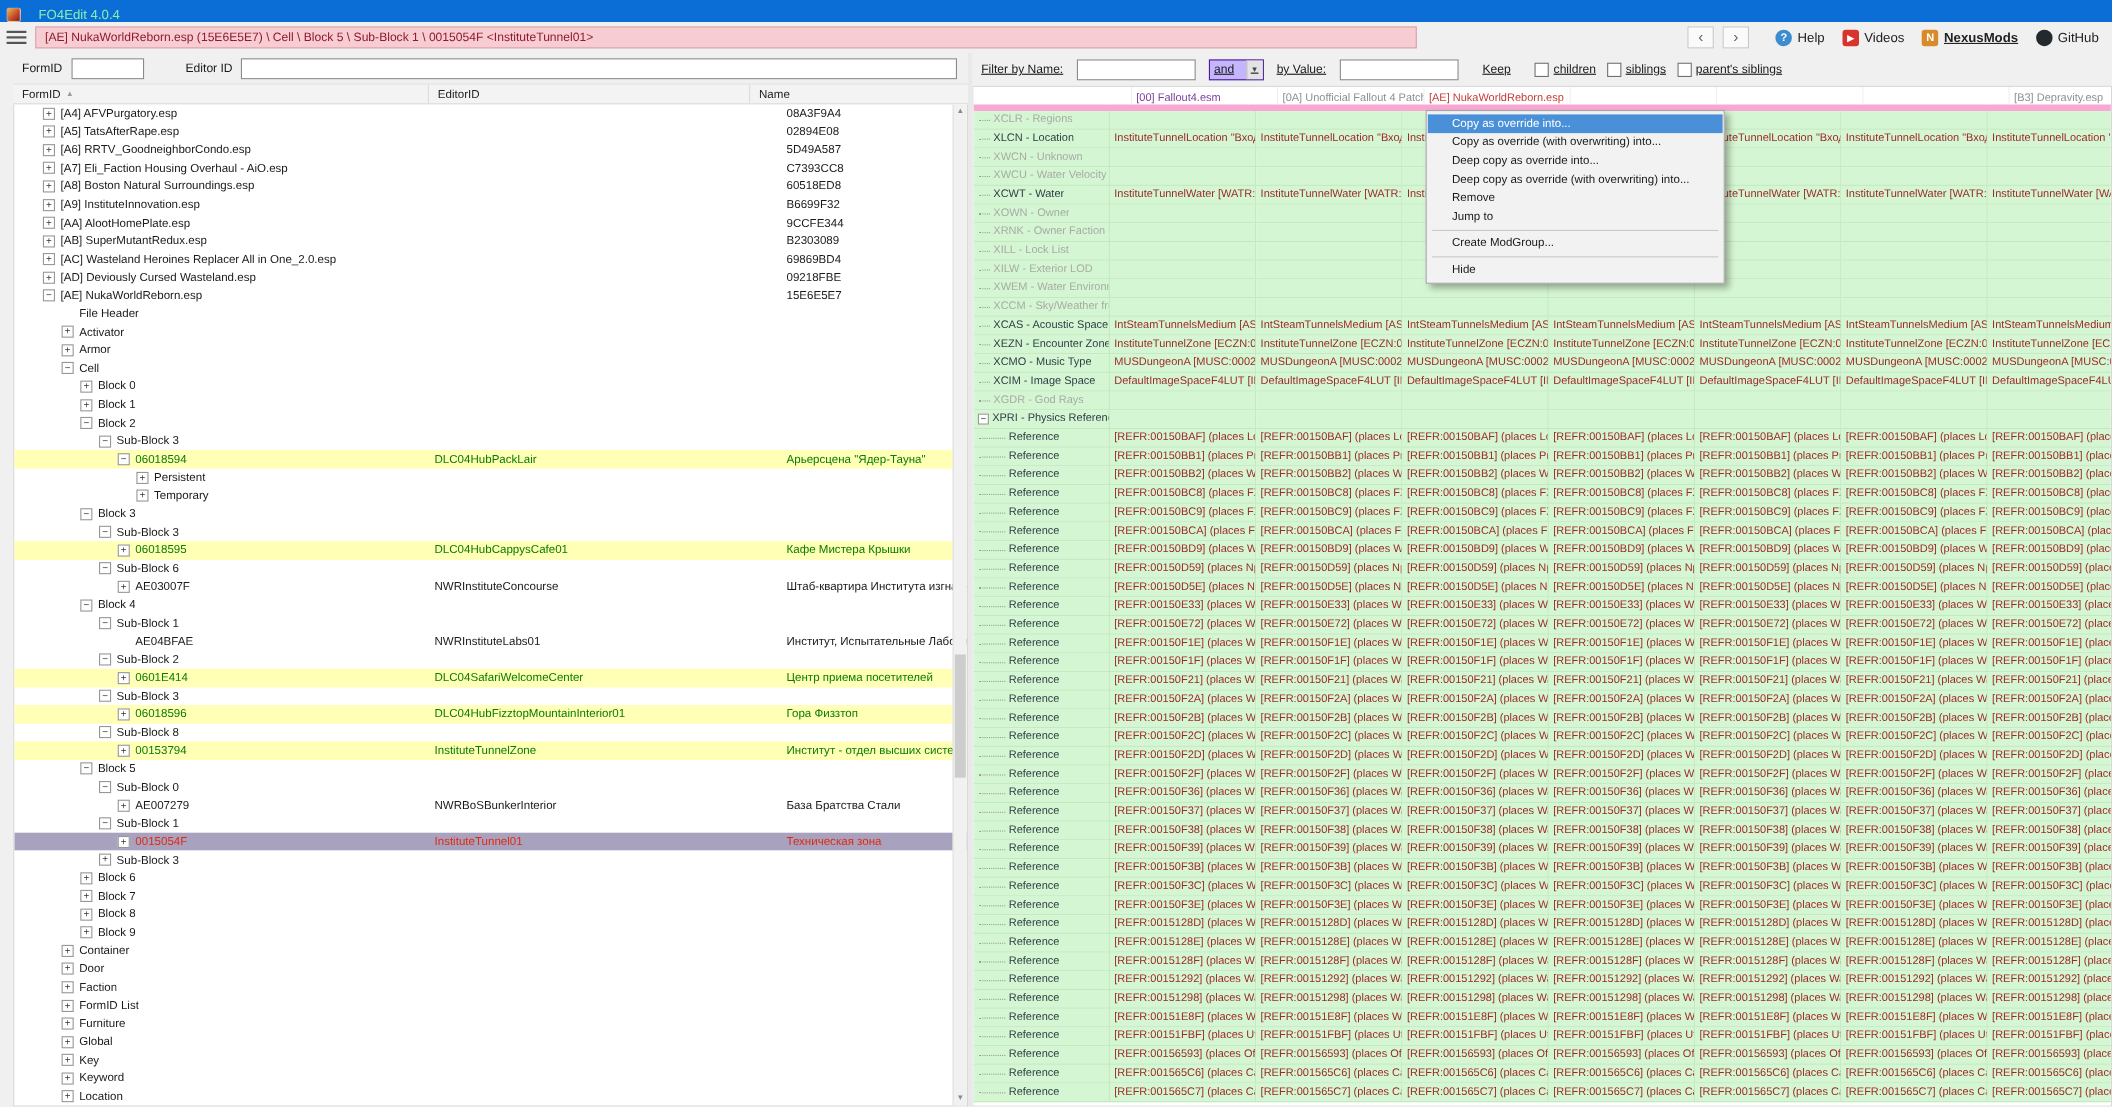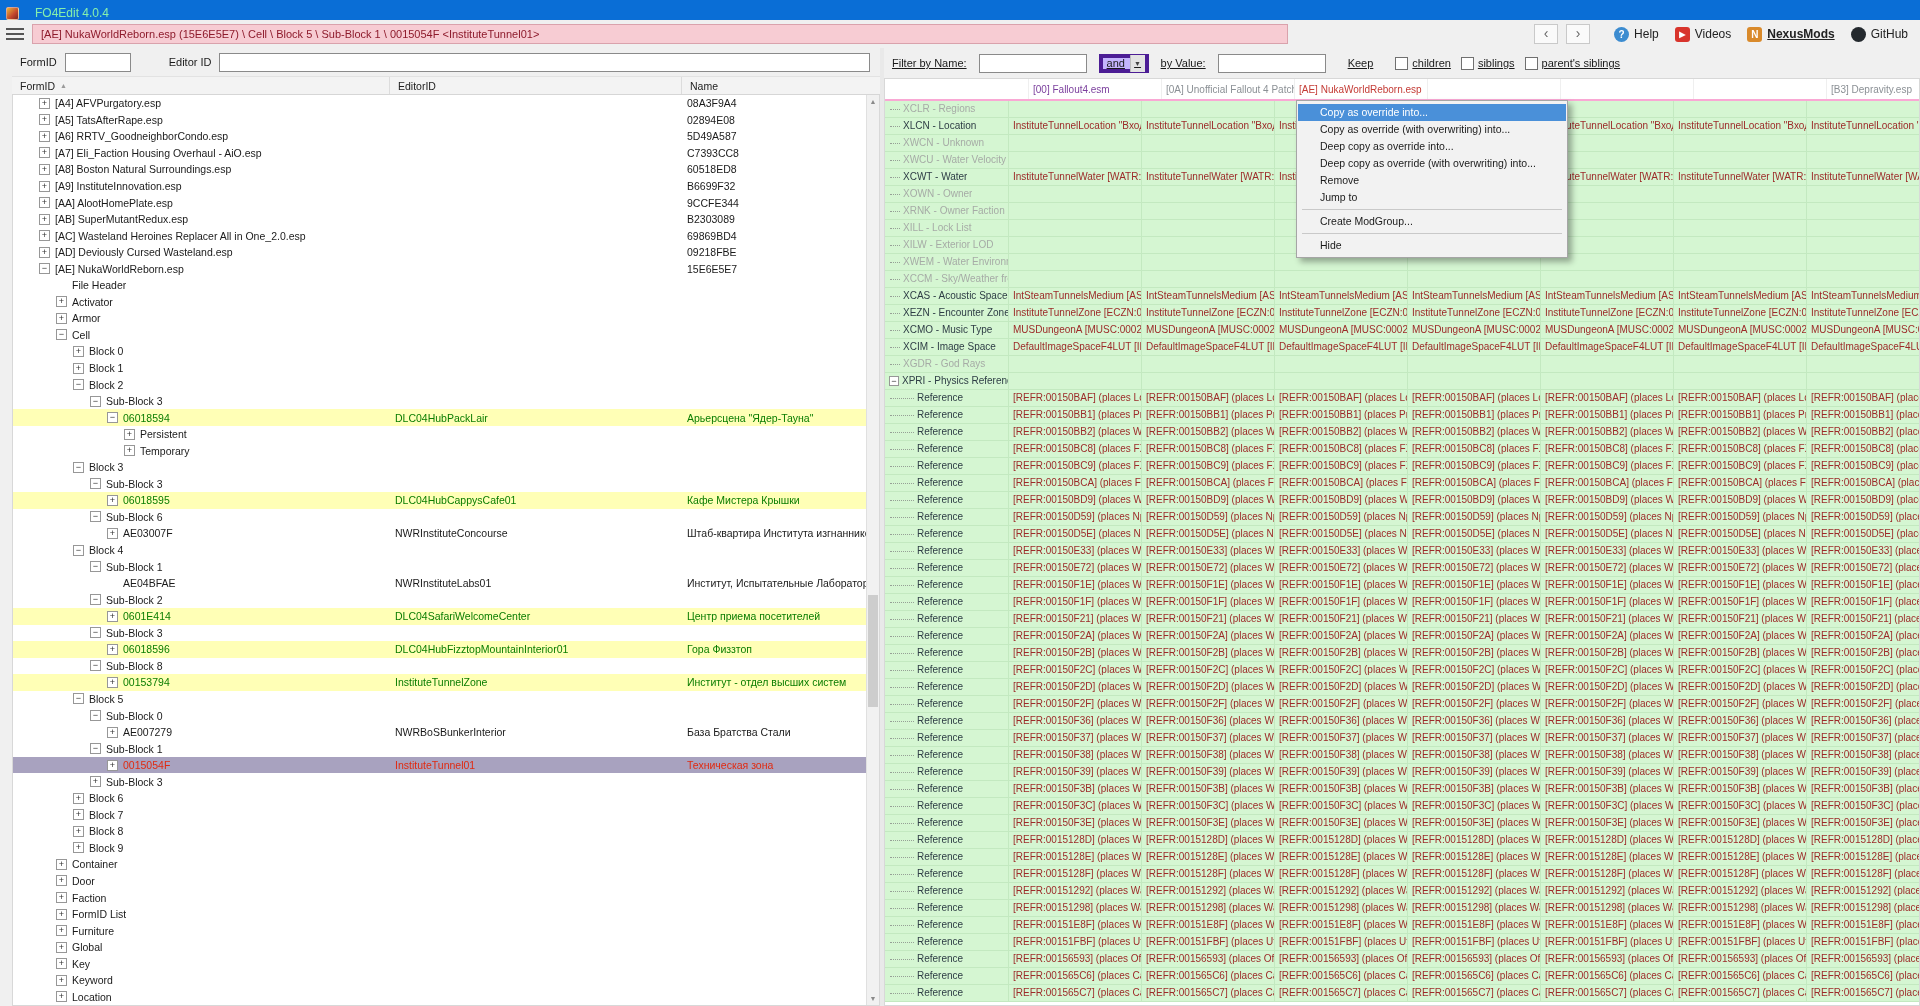--- a/index.html
+++ b/index.html
@@ -40,46 +40,46 @@
   .editorid-input { flex:1; height:19px; border:1px solid #8a8a8a; font-size:11px; padding:0 3px; margin-right:2px; background:#fff; }
 
   .lp-header { height:19px; display:flex; background:#f3f3f3; border-top:1px solid #e2e2e2; border-bottom:1px solid #d6d6d6; font-size:10.5px; color:#222; flex:none; }
   .hc { padding:0 4px 0 8px; border-right:1px solid #dcdcdc; display:flex; gap:5px; align-items:center; overflow:hidden; }
   .hc1 { width:378px; } .hc2 { width:292px; } .hc3 { flex:1; border-right:none; }
   .sort { color:#9a9a9a; font-size:7px; }
 
   .lp-tree { flex:1; background:#fff; position:relative; overflow:hidden; border:1px solid #d8d8d8; border-top:none; }
   .trow { display:flex; height:16.56px; align-items:center; white-space:nowrap; }
   .tc { overflow:hidden; height:100%; display:flex; align-items:center; font-size:10.5px; color:#1a1a1a; }
-  .c1 { width:378px; flex:none; } .c2 { width:292px; flex:none; padding-left:4px;text-align:right; } .c3 { flex:1; padding-left:4px; }
+  .c1 { width:378px; flex:none; } .c2 { width:292px; flex:none; padding-left:4px;text-align:right; } .c3 { flex:1; padding-left:4px;margin-left:28px; }
   .exp { width:11px; height:11px; border:1px solid #979797; background:#fff; font-size:9px; color:#333; margin-right:5px; flex:none; display:flex; align-items:center; justify-content:center; line-height:9px; cursor:pointer; }
   .expsp { width:16px; flex:none; }
   .tlabel { overflow:hidden; }
   .trow.yellow { background:var(--row-yellow); }
   .trow.yellow .tc { color:var(--green-text); }
   .trow.selected { background:var(--sel-bg); }
   .trow.selected .tc { color:var(--sel-text); }
 
   .vscroll { position:absolute; top:0; right:0; bottom:0; width:13px; background:#f1f1f1; border-left:1px solid #e0e0e0; }
   .vs-btn { height:13px; color:#8a8a8a; font-size:7px; text-align:center; line-height:13px; cursor:pointer; }
   .vs-btn.down { position:absolute; bottom:0; left:0; right:0; }
   .vs-thumb { position:absolute; left:1px; right:1px; top:500px; height:112px; background:#cdcdcd; cursor:pointer; }
 
   
   .rp-filter { height:30px; display:flex; align-items:center; gap:12px; padding:0 8px; font-size:11px; flex:none;text-decoration:underline; }
   .f-input { width:108px; height:19px; border:1px solid #8a8a8a; background:#fff; font-size:11px; padding:0 3px; }
-  .select { width:50px; height:19px; border:4px solid #4c1d95; background:#c4b5fd; display:flex; align-items:center; justify-content:space-between; padding-left:4px; cursor:pointer; }
+  .select { width:50px; height:19px; border:1px solid #4c1d95; background:#c4b5fd; display:flex; align-items:center; justify-content:space-between; padding-left:4px; cursor:pointer; }
   .select .arr { width:15px; height:17px; background:#e3e3e3; border-left:1px solid #bdbdbd; display:flex; align-items:center; justify-content:center; font-size:7px; color:#444; }
   .keep-lbl { margin-left:10px; }
   .keep-box { display:flex; align-items:center; }
   .cb { width:13px; height:13px; border:1px solid #707070; background:#fff; margin-left:10px; flex:none; cursor:pointer; }
   .cbl { font-size:11px; margin-left:4px; }
 
   .rp-table { flex:1; background:#fff; display:flex; flex-direction:column; overflow:hidden; border:1px solid #d8d8d8; position:relative; }
-  .rp-head { height:22px; display:flex; align-items:center; font-size:10px; background:#fff; border-bottom:2px solid #f9a8d4; flex:none; }
+  .rp-head { height:22px; display:flex; align-items:center; font-size:10px; background:#fff; border-bottom:6px solid #f9a8d4; flex:none; }
   .rh { padding:0 4px; overflow:hidden; white-space:nowrap; flex:none; height:100%; line-height:22px; border-right:1px solid #efefef; }
   .rh.label { width:144px; }
   .rh.data { width:133px; }
   .rp-rows { flex:1; overflow:hidden; background:#fff; }
   .rrow { display:flex; height:17px; }
   .rcell { height:17px; line-height:16px; overflow:hidden; white-space:nowrap; font-size:10px; border-right:1px solid var(--grid-line); border-bottom:1px solid var(--grid-line); background:var(--grid-bg); flex:none; }
   .labelc { width:124px; display:flex; align-items:center; color:var(--label-text); }
   .labelc .exp { margin:0 3px 0 4px; width:10px; height:10px; }
   .dots { border-top:1px dotted #96a096; width:10px; margin:0 3px 0 5px; flex:none; }
   .labelc.child .dots { width:24px; }

